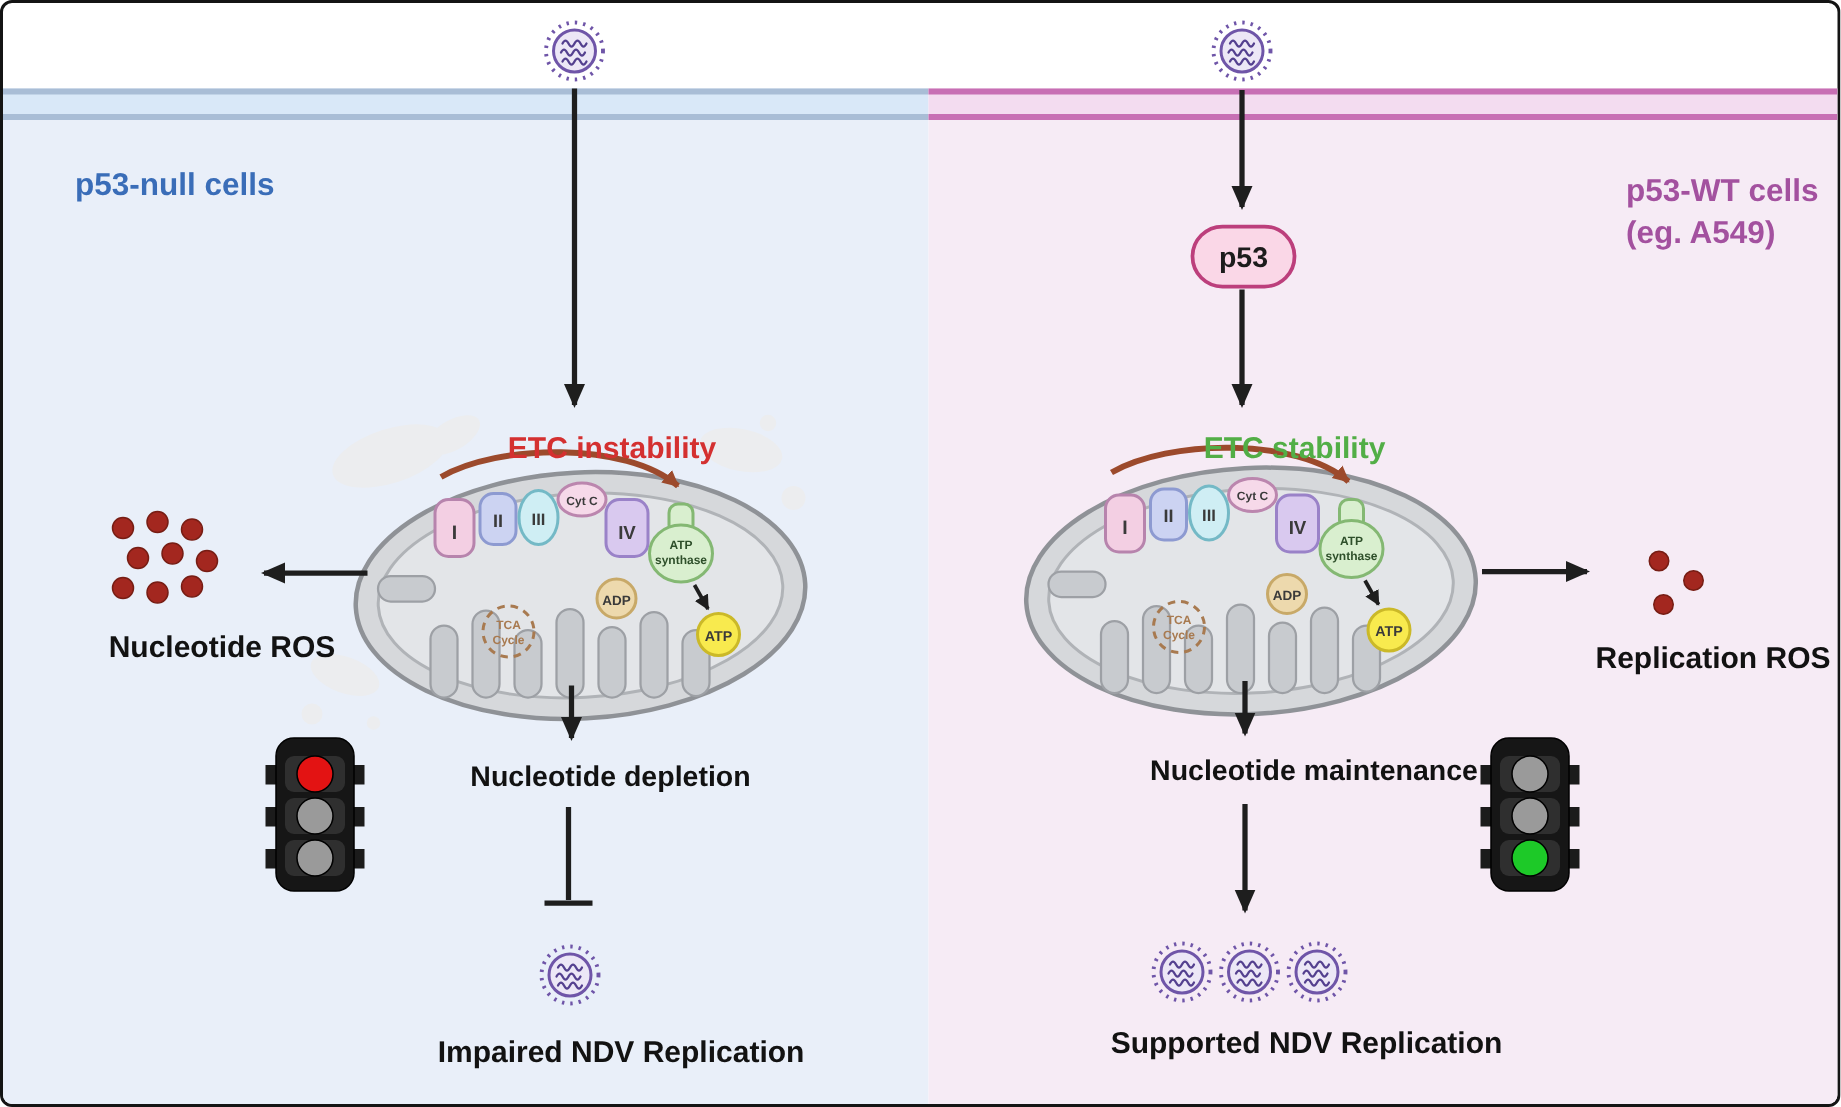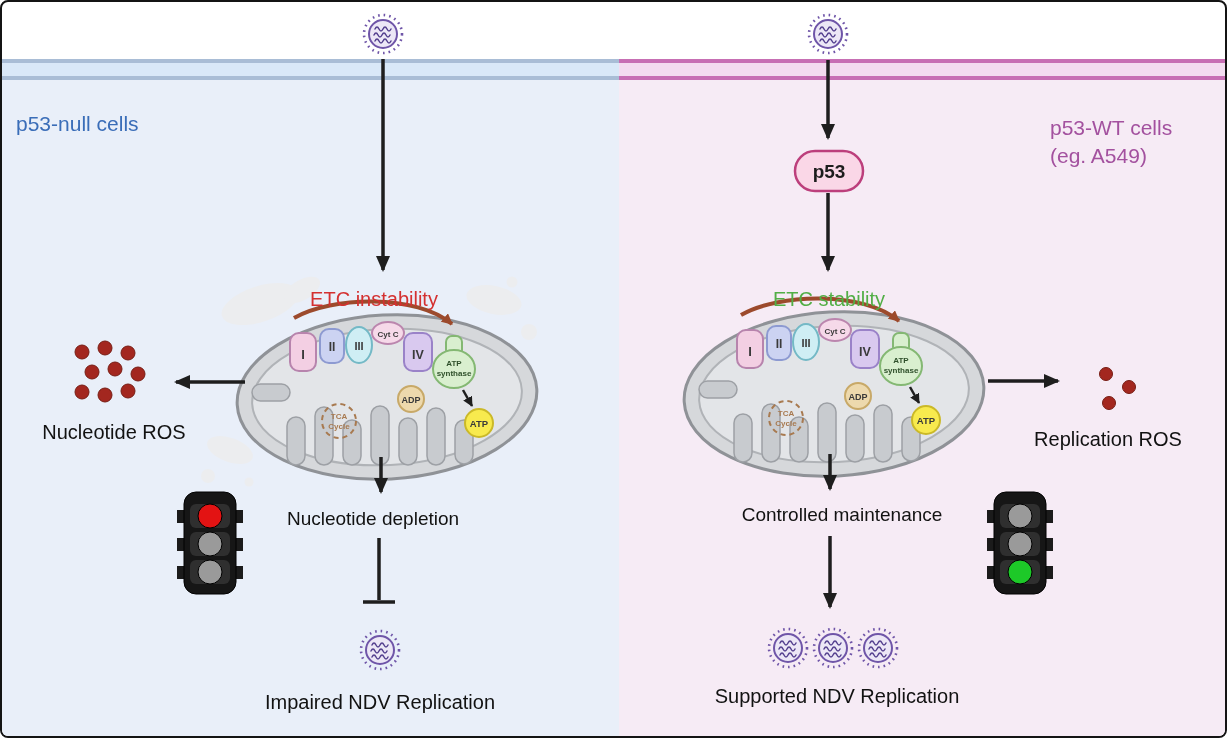--- a/index.html
+++ b/index.html
@@ -10,21 +10,21 @@
     overflow: hidden; margin: 0 auto;
   }
   .panel { position: absolute; top: 78px; bottom: 0; }
   .panel.left  { left: 0; width: 617px; background: var(--panel_left); }
   .panel.right { left: 617px; right: 0; background: var(--panel_right); }
   .membrane { position: absolute; top: 57px; height: 21px; border-top: 4px solid; border-bottom: 4px solid; }
   .membrane.left  { left: 0; width: 617px; background: var(--membrane_left_fill);  border-color: var(--membrane_left_line); }
   .membrane.right { left: 617px; right: 0;  background: var(--membrane_right_fill); border-color: var(--membrane_right_line); }
   svg.art { position: absolute; left: 0; top: 0; z-index: 2; }
   svg.art text { font-family: "Liberation Sans", sans-serif; }
-  .label { position: absolute; font-weight: 400; color: #121212; white-space: nowrap; z-index: 3; }
+  .label { position: absolute; font-weight: 700; color: #121212; white-space: nowrap; z-index: 3; margin-left: 34px; }
   .ctr { transform: translateX(-50%); }
   .title-left  { left: 14px;   top: 108px; font-size: 21px; line-height: 28px; color: var(--left_accent); }
   .title-right { left: 1048px; top: 112px; font-size: 21px; line-height: 28px; color: var(--right_accent); }
   .etc-left  { left: 372px;  top: 286px; font-size: 20px; color: var(--etc_unstable); }
   .etc-right { left: 827px;  top: 286px; font-size: 20px; color: var(--etc_stable); text-align: center; }
   .ros-left  { left: 112px;  top: 419px; font-size: 20px; }
   .ros-right { left: 1106px; top: 426px; font-size: 20px; }
   .nuc-left  { left: 371px;  top: 506px; font-size: 19px; }
   .nuc-right { left: 840px;  top: 502px; font-size: 19px; }
   .out-left  { left: 378px;  top: 689px; font-size: 20px; }
@@ -241,18 +241,18 @@
     <div>(eg. A549)</div>
   </div>
 
   <div class="label ctr etc-left">ETC instability</div>
   <div class="label ctr etc-right">ETC stability</div>
 
   <div class="label ctr ros-left">Nucleotide ROS</div>
   <div class="label ctr ros-right">Replication ROS</div>
 
   <div class="label ctr nuc-left">Nucleotide depletion</div>
-  <div class="label ctr nuc-right">Controlled maintenance</div>
+  <div class="label ctr nuc-right">Nucleotide maintenance</div>
 
   <div class="label ctr out-right">Supported NDV Replication</div>
   <div class="label ctr out-left">Impaired NDV Replication</div>
 
 </div>
 
 </body></html>

